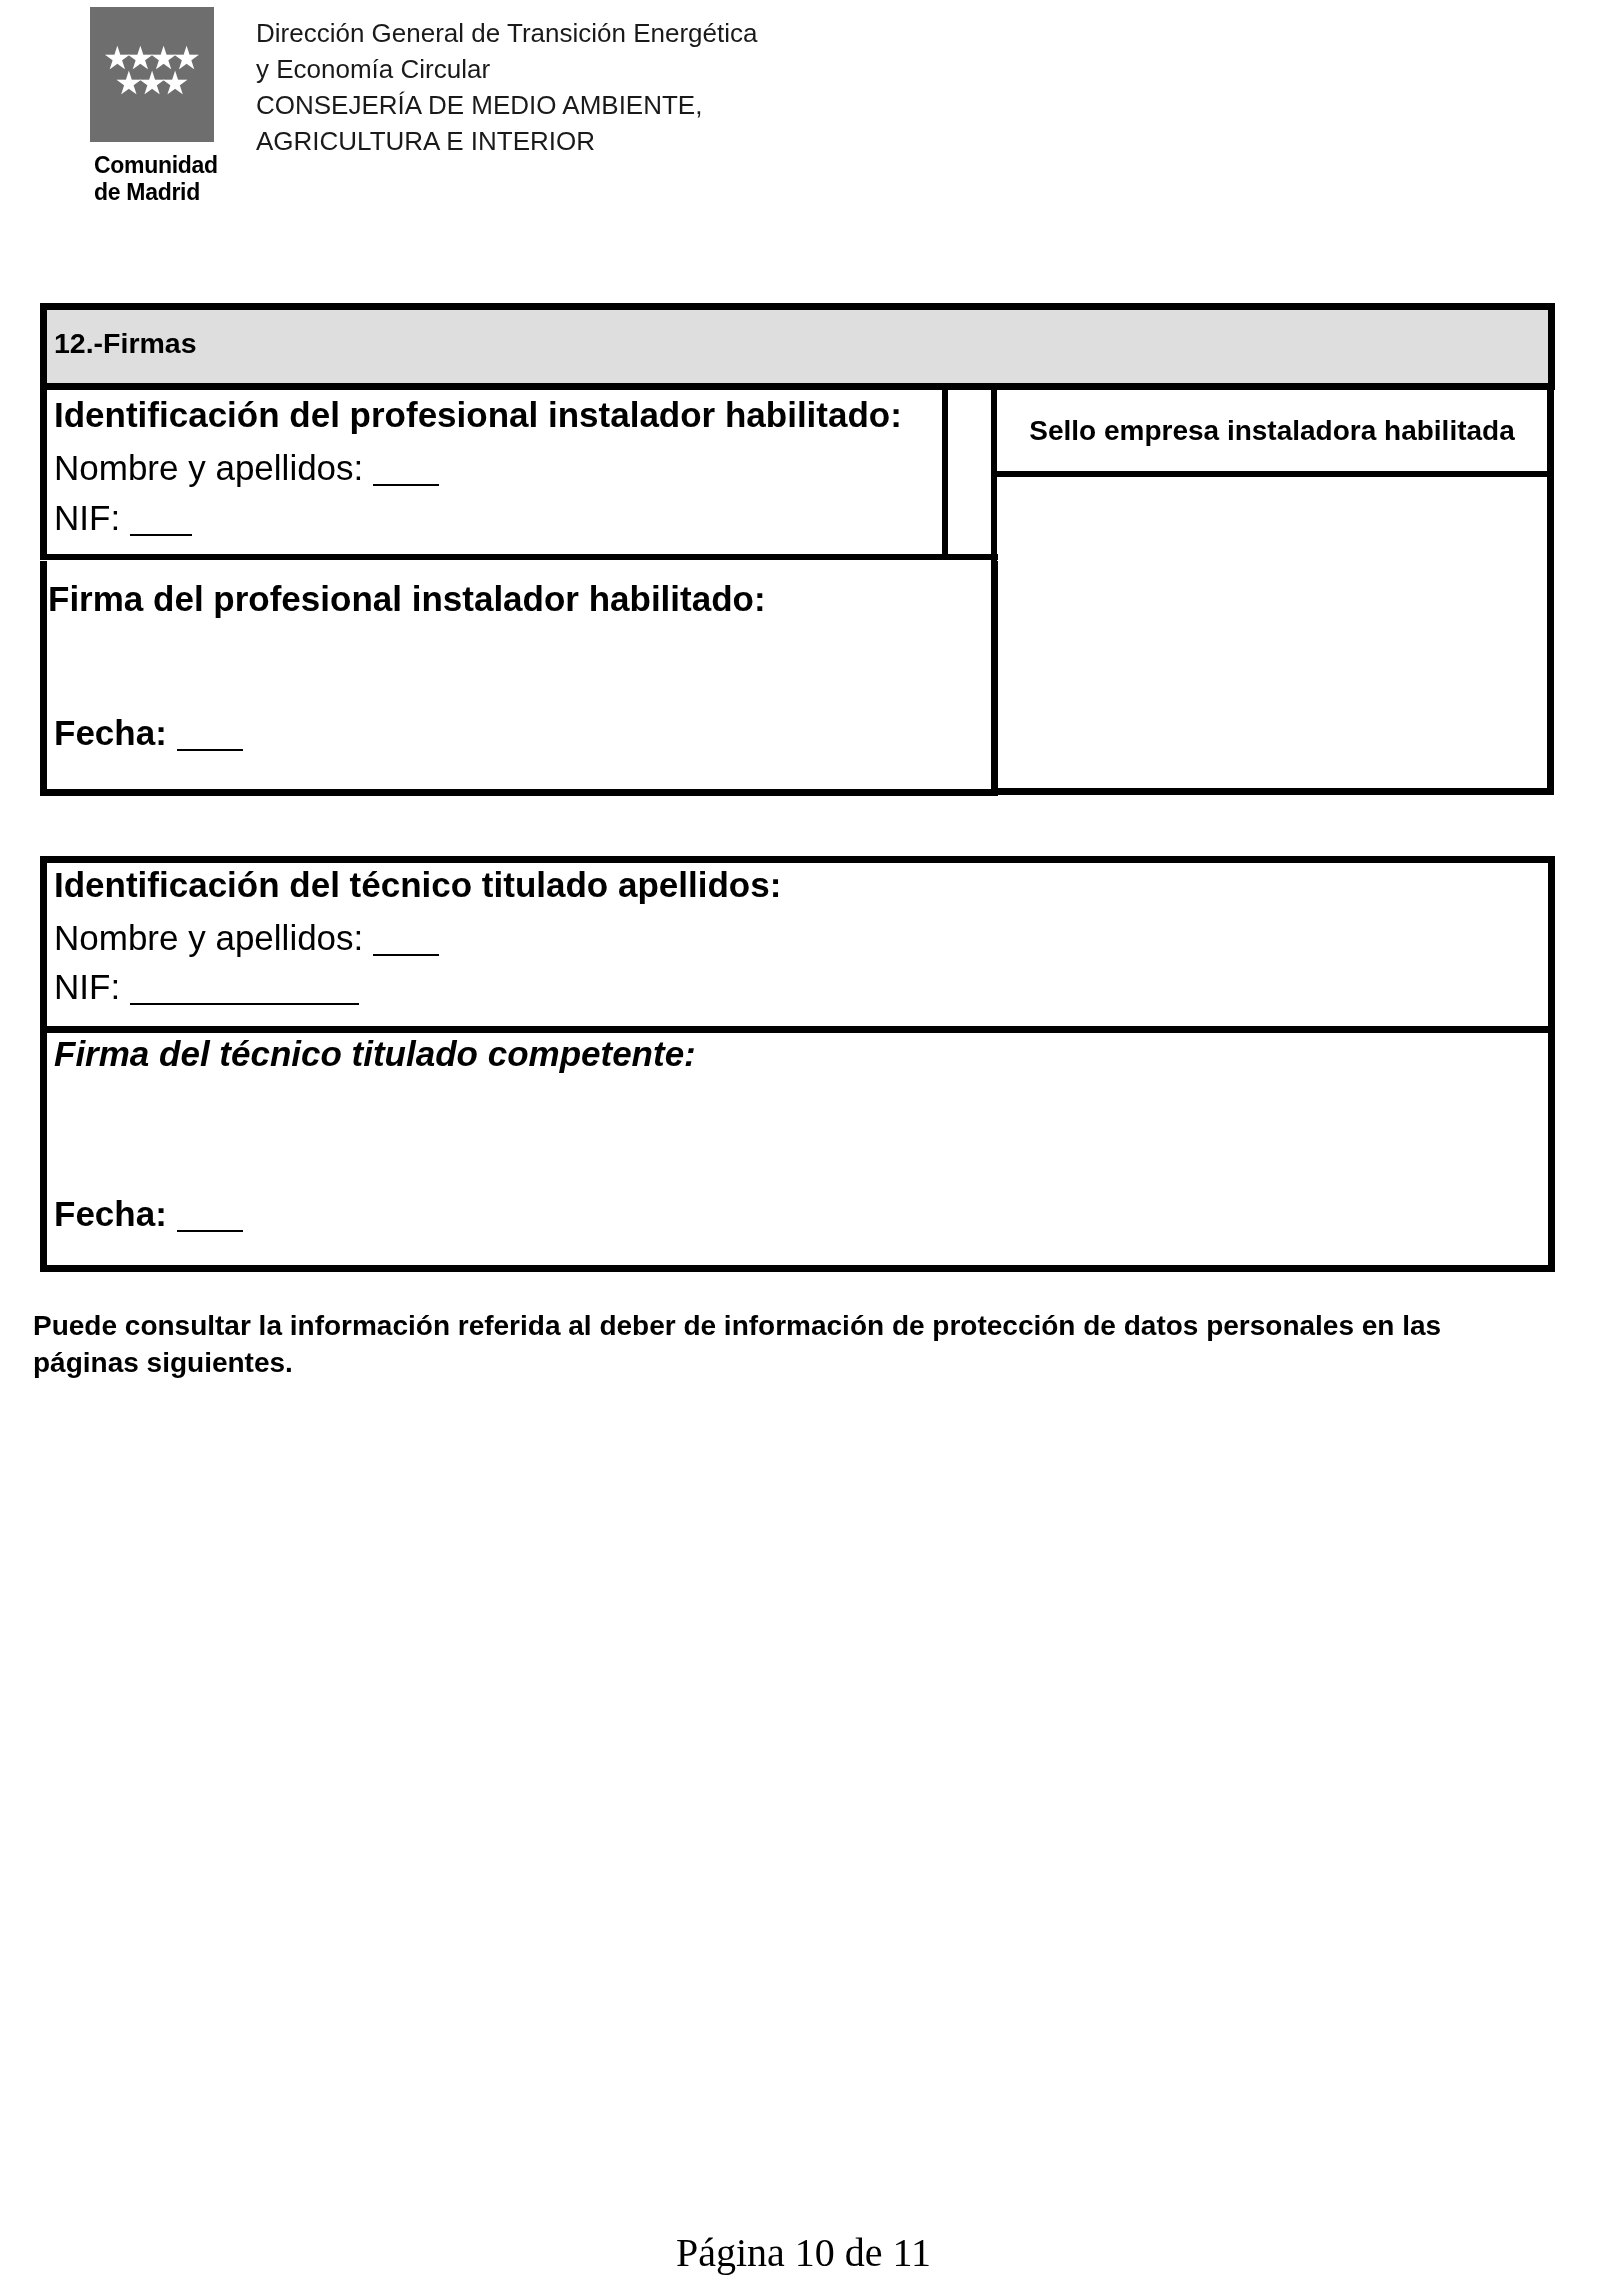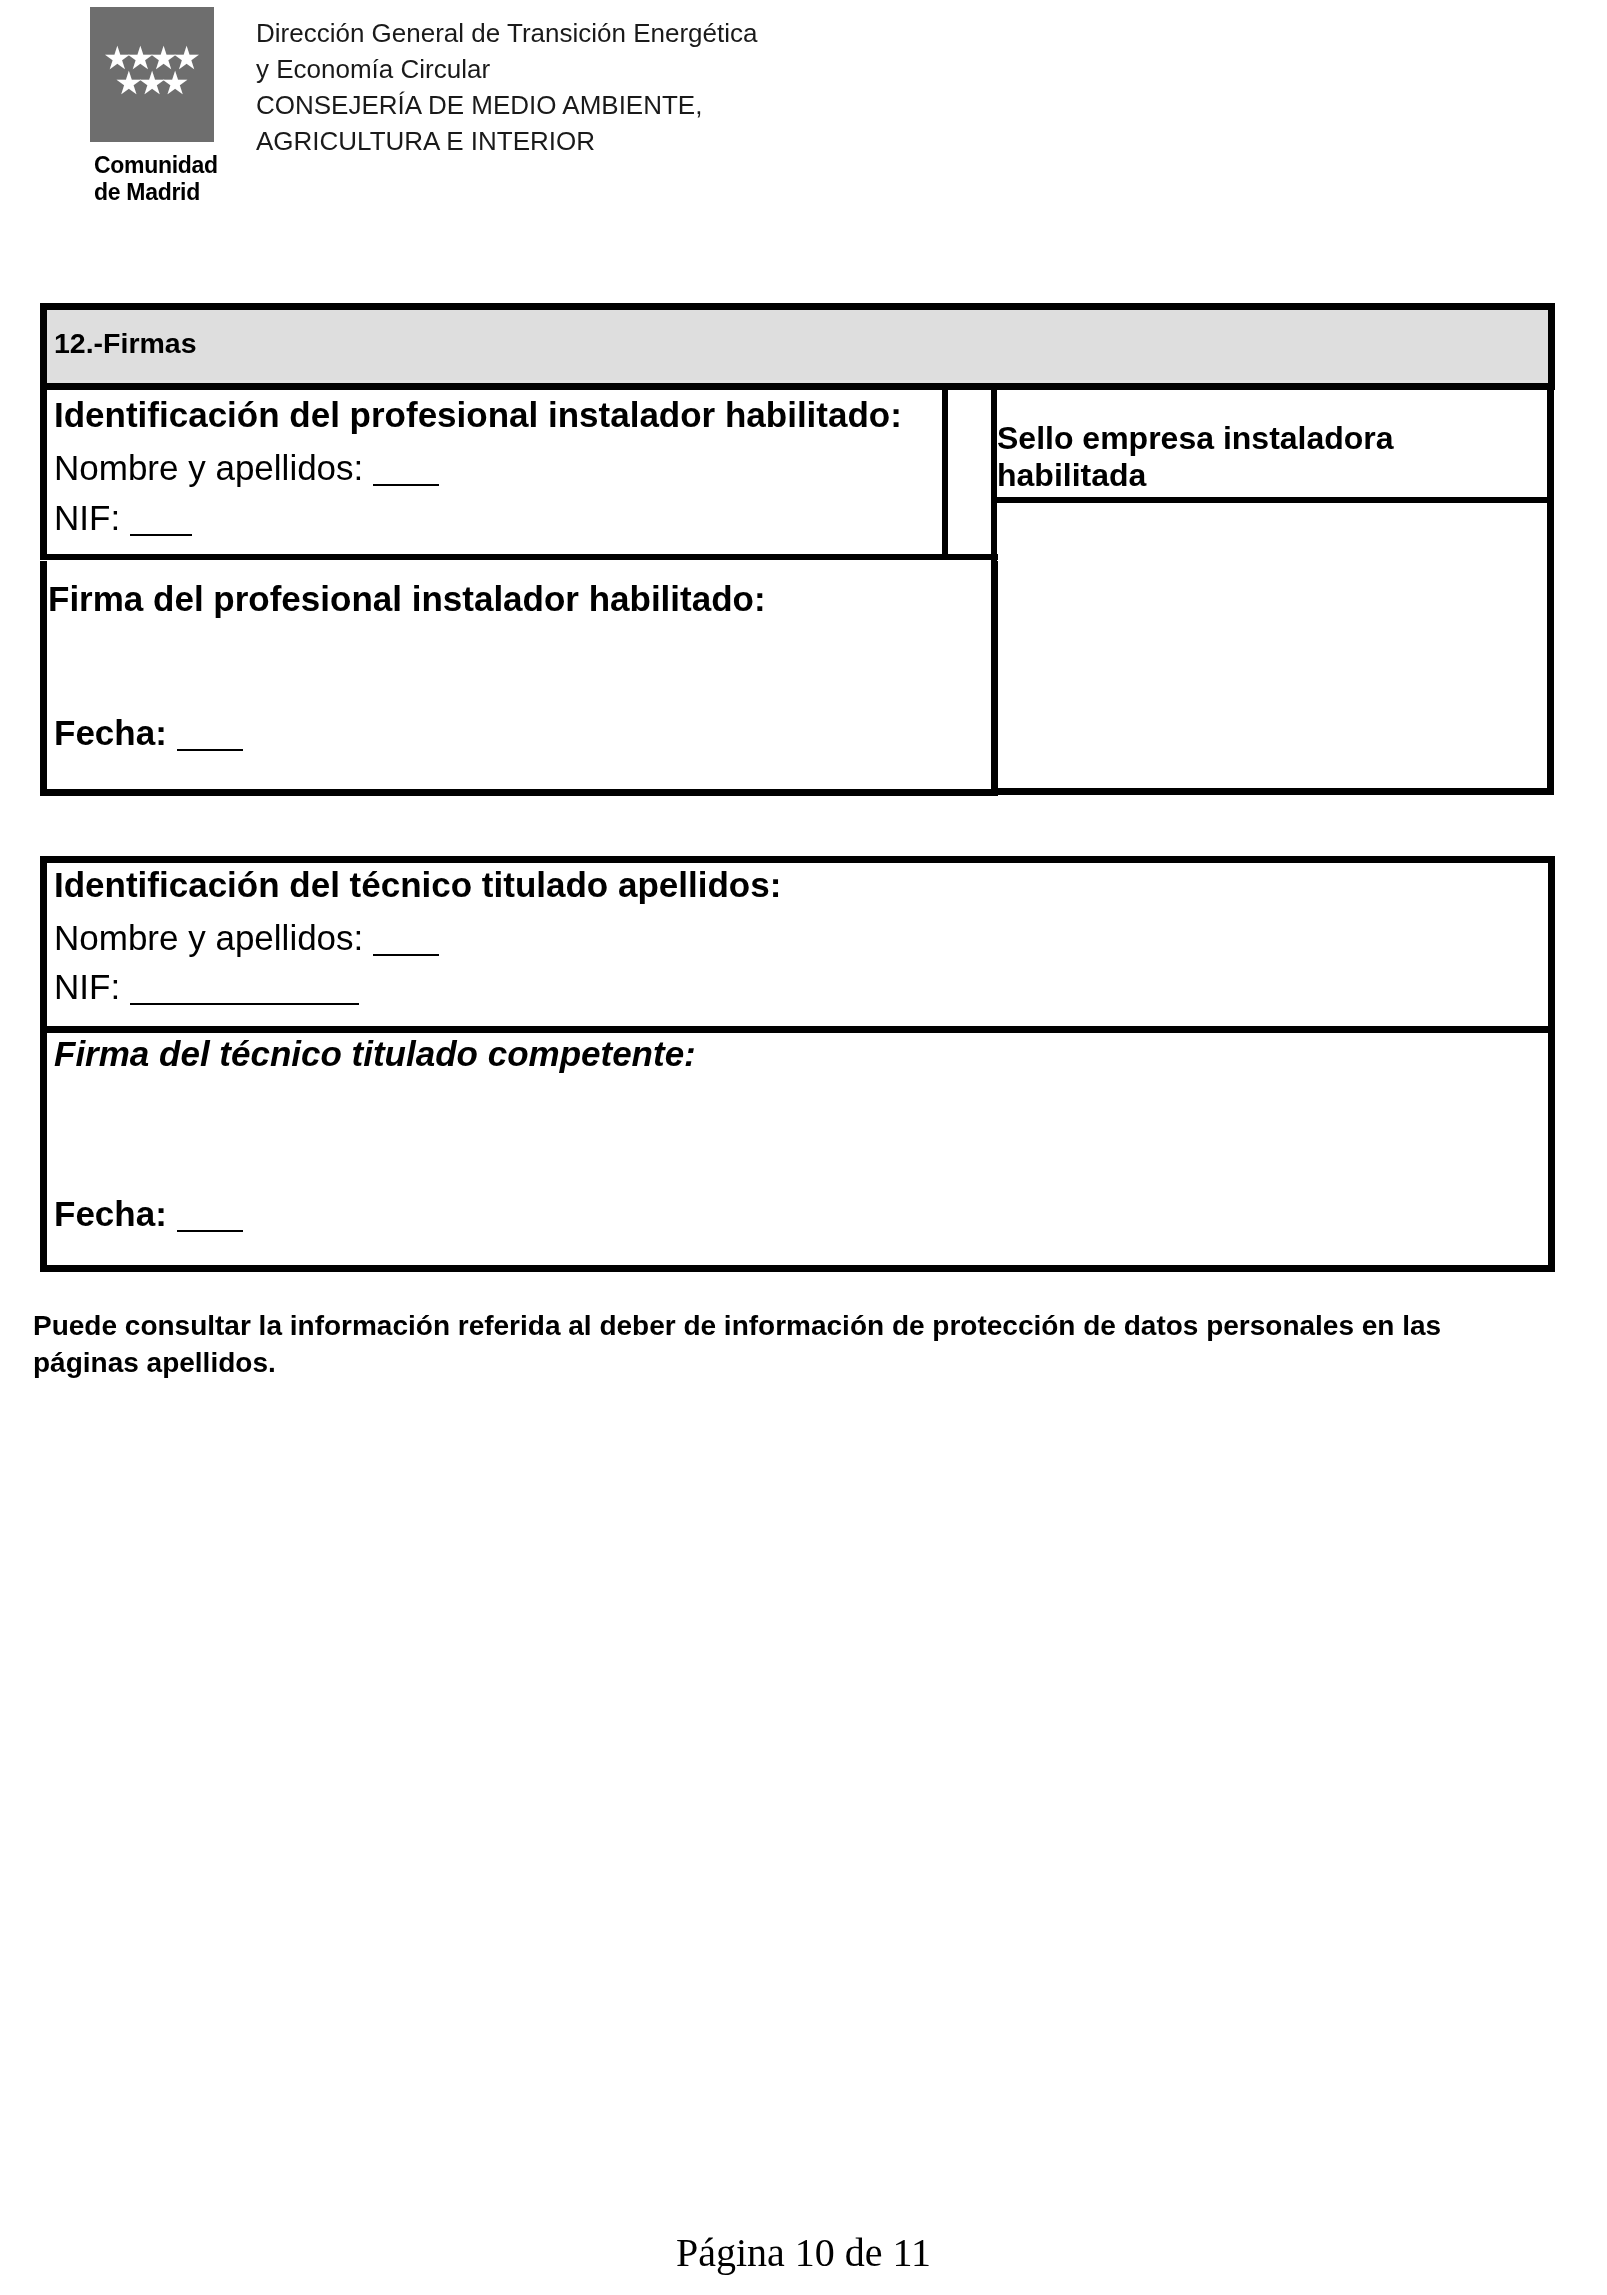--- a/index.html
+++ b/index.html
@@ -56,21 +56,21 @@
   }
   #t1-right{
     left:991px; top:390px; width:563px; height:405px;
     border-left-width:6.2px; border-right-width:7px; border-bottom-width:7.6px;
   }
   #sello-cell{
     box-sizing:border-box;
     height:87px; width:100%;
     border-bottom:6.2px solid #000;
     display:flex; align-items:center; justify-content:center;
-    font-size:32px; font-weight:bold;margin-top:26px;
+    font-size:28px; font-weight:bold;
   }
   #b2-top{
     left:40px; top:856px; width:1515px; height:177px;
     border-width:7px; border-bottom-width:7.6px;
   }
   #b2-bottom{
     left:40px; top:1033px; width:1515px; height:239px;
     border-left-width:7px; border-right-width:7px; border-bottom-width:7.6px;
   }
 
@@ -165,19 +165,19 @@
   <div class="abs line" id="tech-nif-line">
     <span>NIF:</span><span class="blank blank-nif-long"></span>
   </div>
   <div class="abs line bold" id="tech-firma-title">Firma del técnico titulado competente:</div>
   <div class="abs line bold" id="tech-fecha-line">
     <span>Fecha:</span><span class="blank blank-sm"></span>
   </div>
 
   <div class="abs" id="privacy-note">
     <div>Puede consultar la información referida al deber de información de protección de datos personales en las</div>
-    <div>páginas apellidos.</div>
+    <div>páginas siguientes.</div>
   </div>
 
   <div class="abs" id="page-footer">Página 10 de 11</div>
 
 </div>
 
 
 </body></html>

